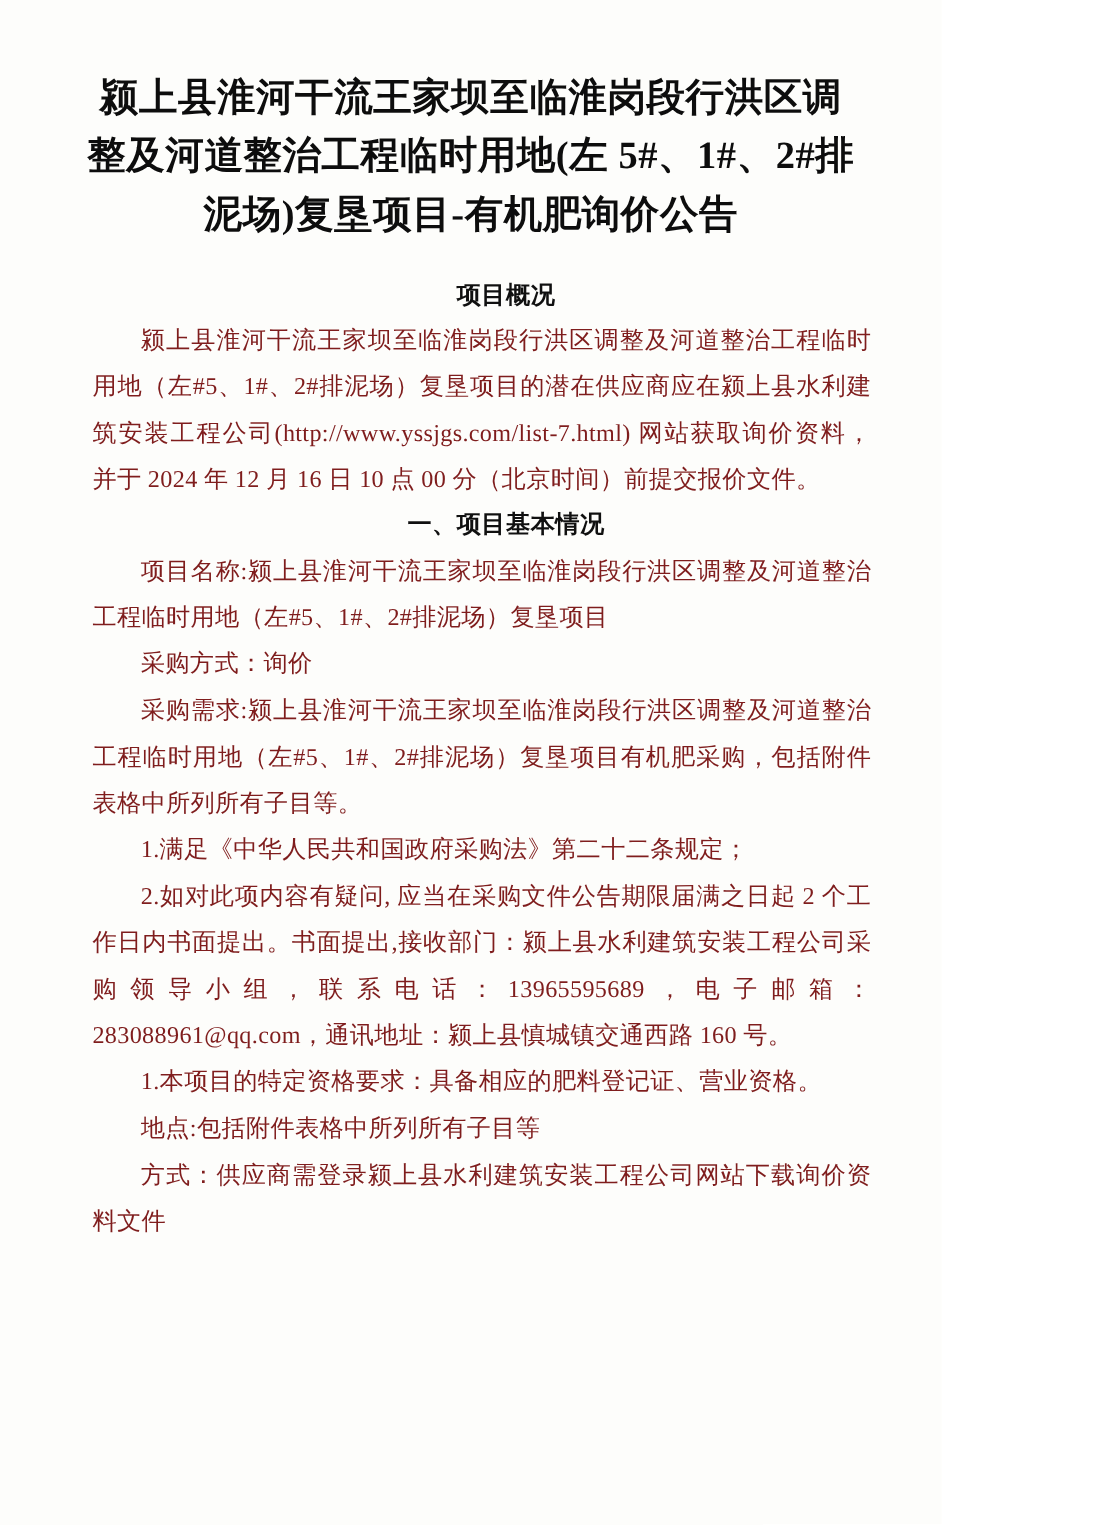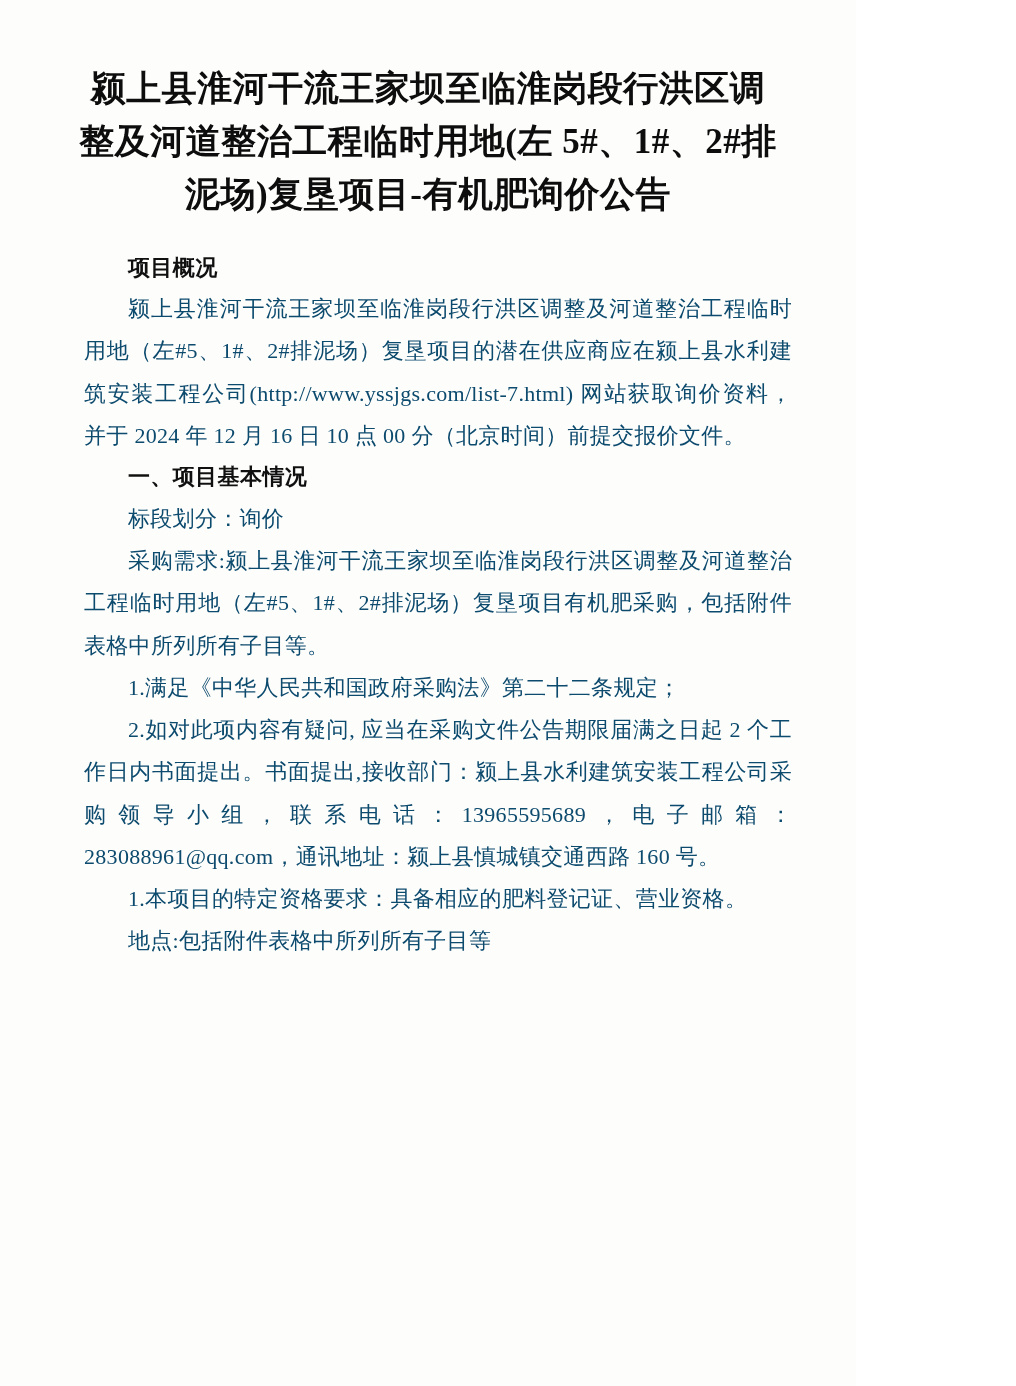--- a/index.html
+++ b/index.html
@@ -38,59 +38,62 @@
     box-sizing: border-box;
   }
   .sec-head {
     font-size: 22px;
     font-weight: bold;
     line-height: 1.85;
     margin: 0;
     text-indent: 2em;
     letter-spacing: 0.4px;
     color: #101010;
+    text-align: center;
   }
   .para {
     font-size: 22px;
     line-height: 1.92;
     margin: 0;
     text-indent: 2em;
     text-align: justify;
     letter-spacing: 0.3px;
-    color: #0c4a6e;
+    color: #7f1d1d;
   }
 </style>
 </head>
 <body>
 
 <div class="page">
 
   <h1 class="doc-title">颍上县淮河干流王家坝至临淮岗段行洪区调整及河道整治工程临时用地(左 5#、1#、2#排泥场)复垦项目-有机肥询价公告</h1>
 
   <div class="body-area">
 
     <p class="sec-head">项目概况</p>
 
     <p class="para">颍上县淮河干流王家坝至临淮岗段行洪区调整及河道整治工程临时用地（左#5、1#、2#排泥场）复垦项目的潜在供应商应在颍上县水利建筑安装工程公司(http://www.yssjgs.com/list-7.html) 网站获取询价资料，并于 2024 年 12 月 16 日 10 点 00 分（北京时间）前提交报价文件。</p>
 
     <p class="sec-head">一、项目基本情况</p>
 
+    <p class="para">项目名称:颍上县淮河干流王家坝至临淮岗段行洪区调整及河道整治工程临时用地（左#5、1#、2#排泥场）复垦项目</p>
 
-    <p class="para">标段划分：询价</p>
+    <p class="para">采购方式：询价</p>
 
     <p class="para">采购需求:颍上县淮河干流王家坝至临淮岗段行洪区调整及河道整治工程临时用地（左#5、1#、2#排泥场）复垦项目有机肥采购，包括附件表格中所列所有子目等。</p>
 
 
 
 
     <p class="para">1.满足《中华人民共和国政府采购法》第二十二条规定；</p>
 
     <p class="para">2.如对此项内容有疑问, 应当在采购文件公告期限届满之日起 2 个工作日内书面提出。书面提出,接收部门：颍上县水利建筑安装工程公司采购领导小组，联系电话：13965595689，电子邮箱：283088961@qq.com，通讯地址：颍上县慎城镇交通西路 160 号。</p>
 
     <p class="para">1.本项目的特定资格要求：具备相应的肥料登记证、营业资格。</p>
 
 
 
     <p class="para">地点:包括附件表格中所列所有子目等</p>
 
+    <p class="para">方式：供应商需登录颍上县水利建筑安装工程公司网站下载询价资料文件</p>
 
   </div>
 </div>
 
 </body></html>

